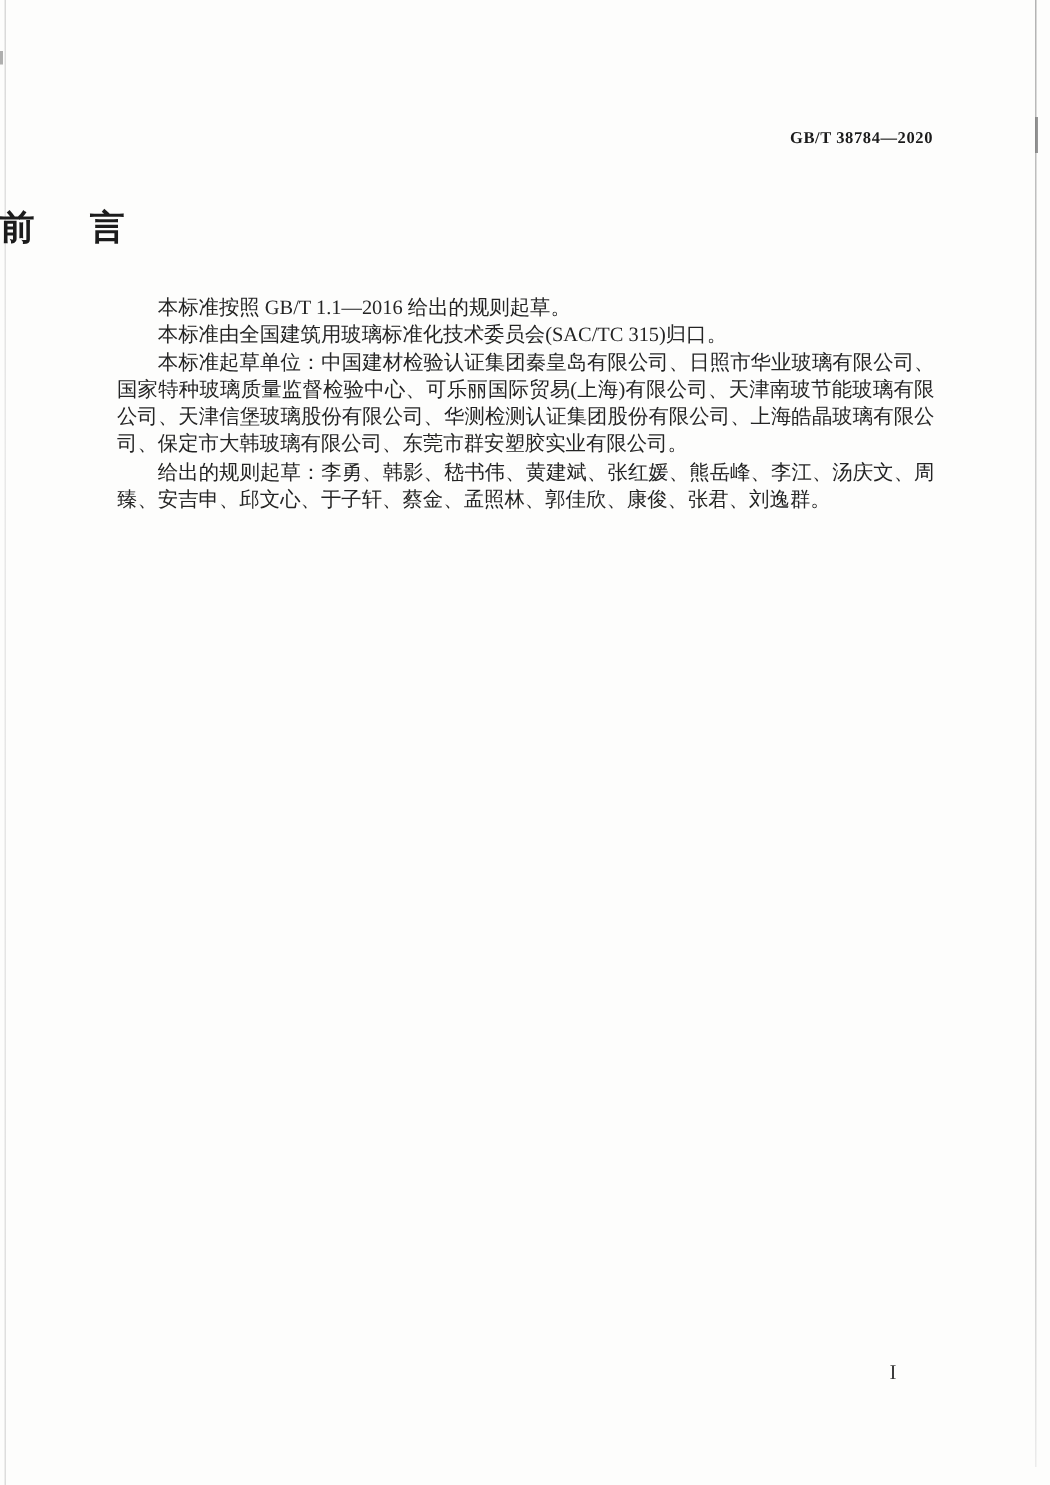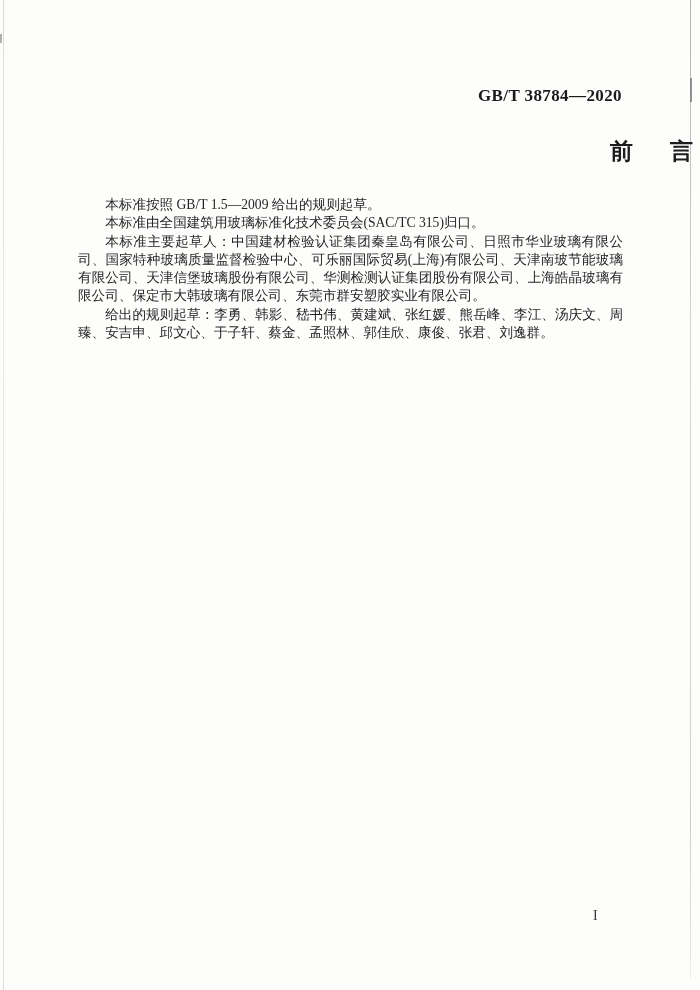--- a/index.html
+++ b/index.html
@@ -29,28 +29,28 @@
   .edge-right-dark{
     position:absolute;right:8px;top:78px;width:2px;height:24px;
     background:#7d7d7d;opacity:.8;
   }
   .speck{
     position:absolute;left:0;top:34px;width:2px;height:9px;
     background:#8d8d8d;opacity:.7;
   }
   .doc-number{
     position:absolute;top:86px;right:78px;
-    font-size:17px;font-weight:bold;
+    font-size:11px;font-weight:bold;
     letter-spacing:.4px;
     color:#1a1a1a;
     font-family:"Liberation Serif","DejaVu Serif",serif;
   }
   .title{
     position:absolute;top:136px;left:0;right:0;
-    margin:0;text-align:right;
+    margin:0;text-align:left;
     font-size:23px;font-weight:bold;
     letter-spacing:7px;
     color:#1c1c1c;
     font-family:"Liberation Sans","DejaVu Sans",sans-serif;
   }
   .body-text{
     position:absolute;top:196px;left:78px;width:545px;
     font-size:13.6px;line-height:18.3px;
     text-align:justify;
     color:#242424;
@@ -73,21 +73,21 @@
   <div class="edge-left"></div>
   <div class="edge-right"></div>
   <div class="edge-right-dark"></div>
   <div class="speck"></div>
 
   <div class="doc-number">GB/T 38784—2020</div>
 
   <h1 class="title">前　言</h1>
 
   <div class="body-text">
-    <p>本标准按照 GB/T 1.5—2009 给出的规则起草。</p>
+    <p>本标准按照 GB/T 1.1—2016 给出的规则起草。</p>
     <p>本标准由全国建筑用玻璃标准化技术委员会(SAC/TC 315)归口。</p>
-    <p>本标准主要起草人：中国建材检验认证集团秦皇岛有限公司、日照市华业玻璃有限公司、国家特种玻璃质量监督检验中心、可乐丽国际贸易(上海)有限公司、天津南玻节能玻璃有限公司、天津信堡玻璃股份有限公司、华测检测认证集团股份有限公司、上海皓晶玻璃有限公司、保定市大韩玻璃有限公司、东莞市群安塑胶实业有限公司。</p>
+    <p>本标准起草单位：中国建材检验认证集团秦皇岛有限公司、日照市华业玻璃有限公司、国家特种玻璃质量监督检验中心、可乐丽国际贸易(上海)有限公司、天津南玻节能玻璃有限公司、天津信堡玻璃股份有限公司、华测检测认证集团股份有限公司、上海皓晶玻璃有限公司、保定市大韩玻璃有限公司、东莞市群安塑胶实业有限公司。</p>
     <p>给出的规则起草：李勇、韩影、嵇书伟、黄建斌、张红媛、熊岳峰、李江、汤庆文、周臻、安吉申、邱文心、于子轩、蔡金、孟照林、郭佳欣、康俊、张君、刘逸群。</p>
   </div>
 
   <div class="page-number">I</div>
 
 </div>
 
 </body></html>

